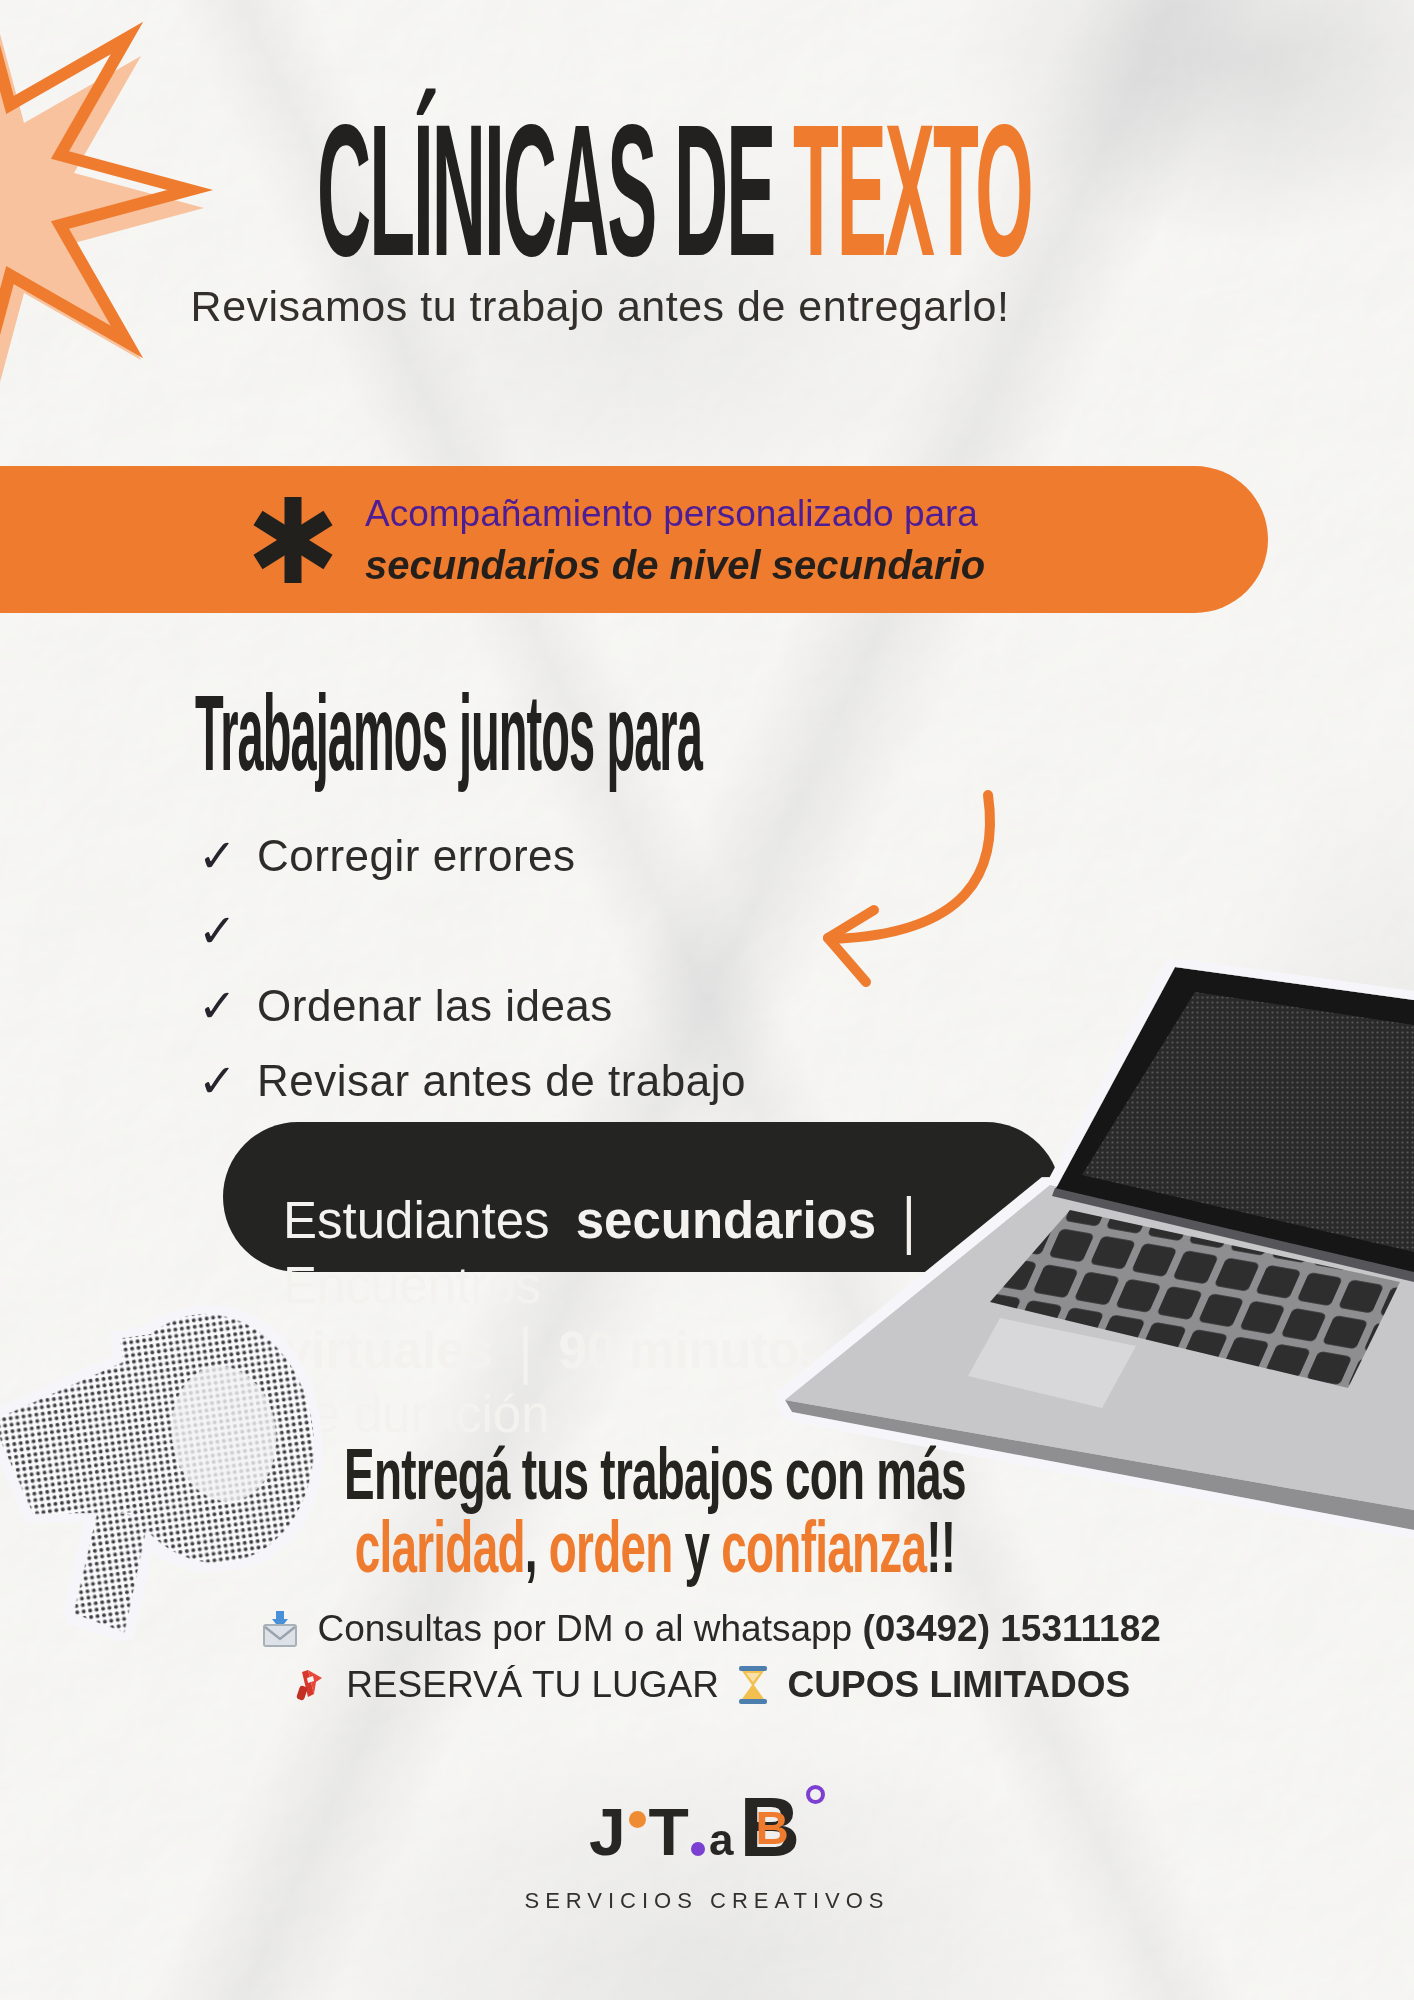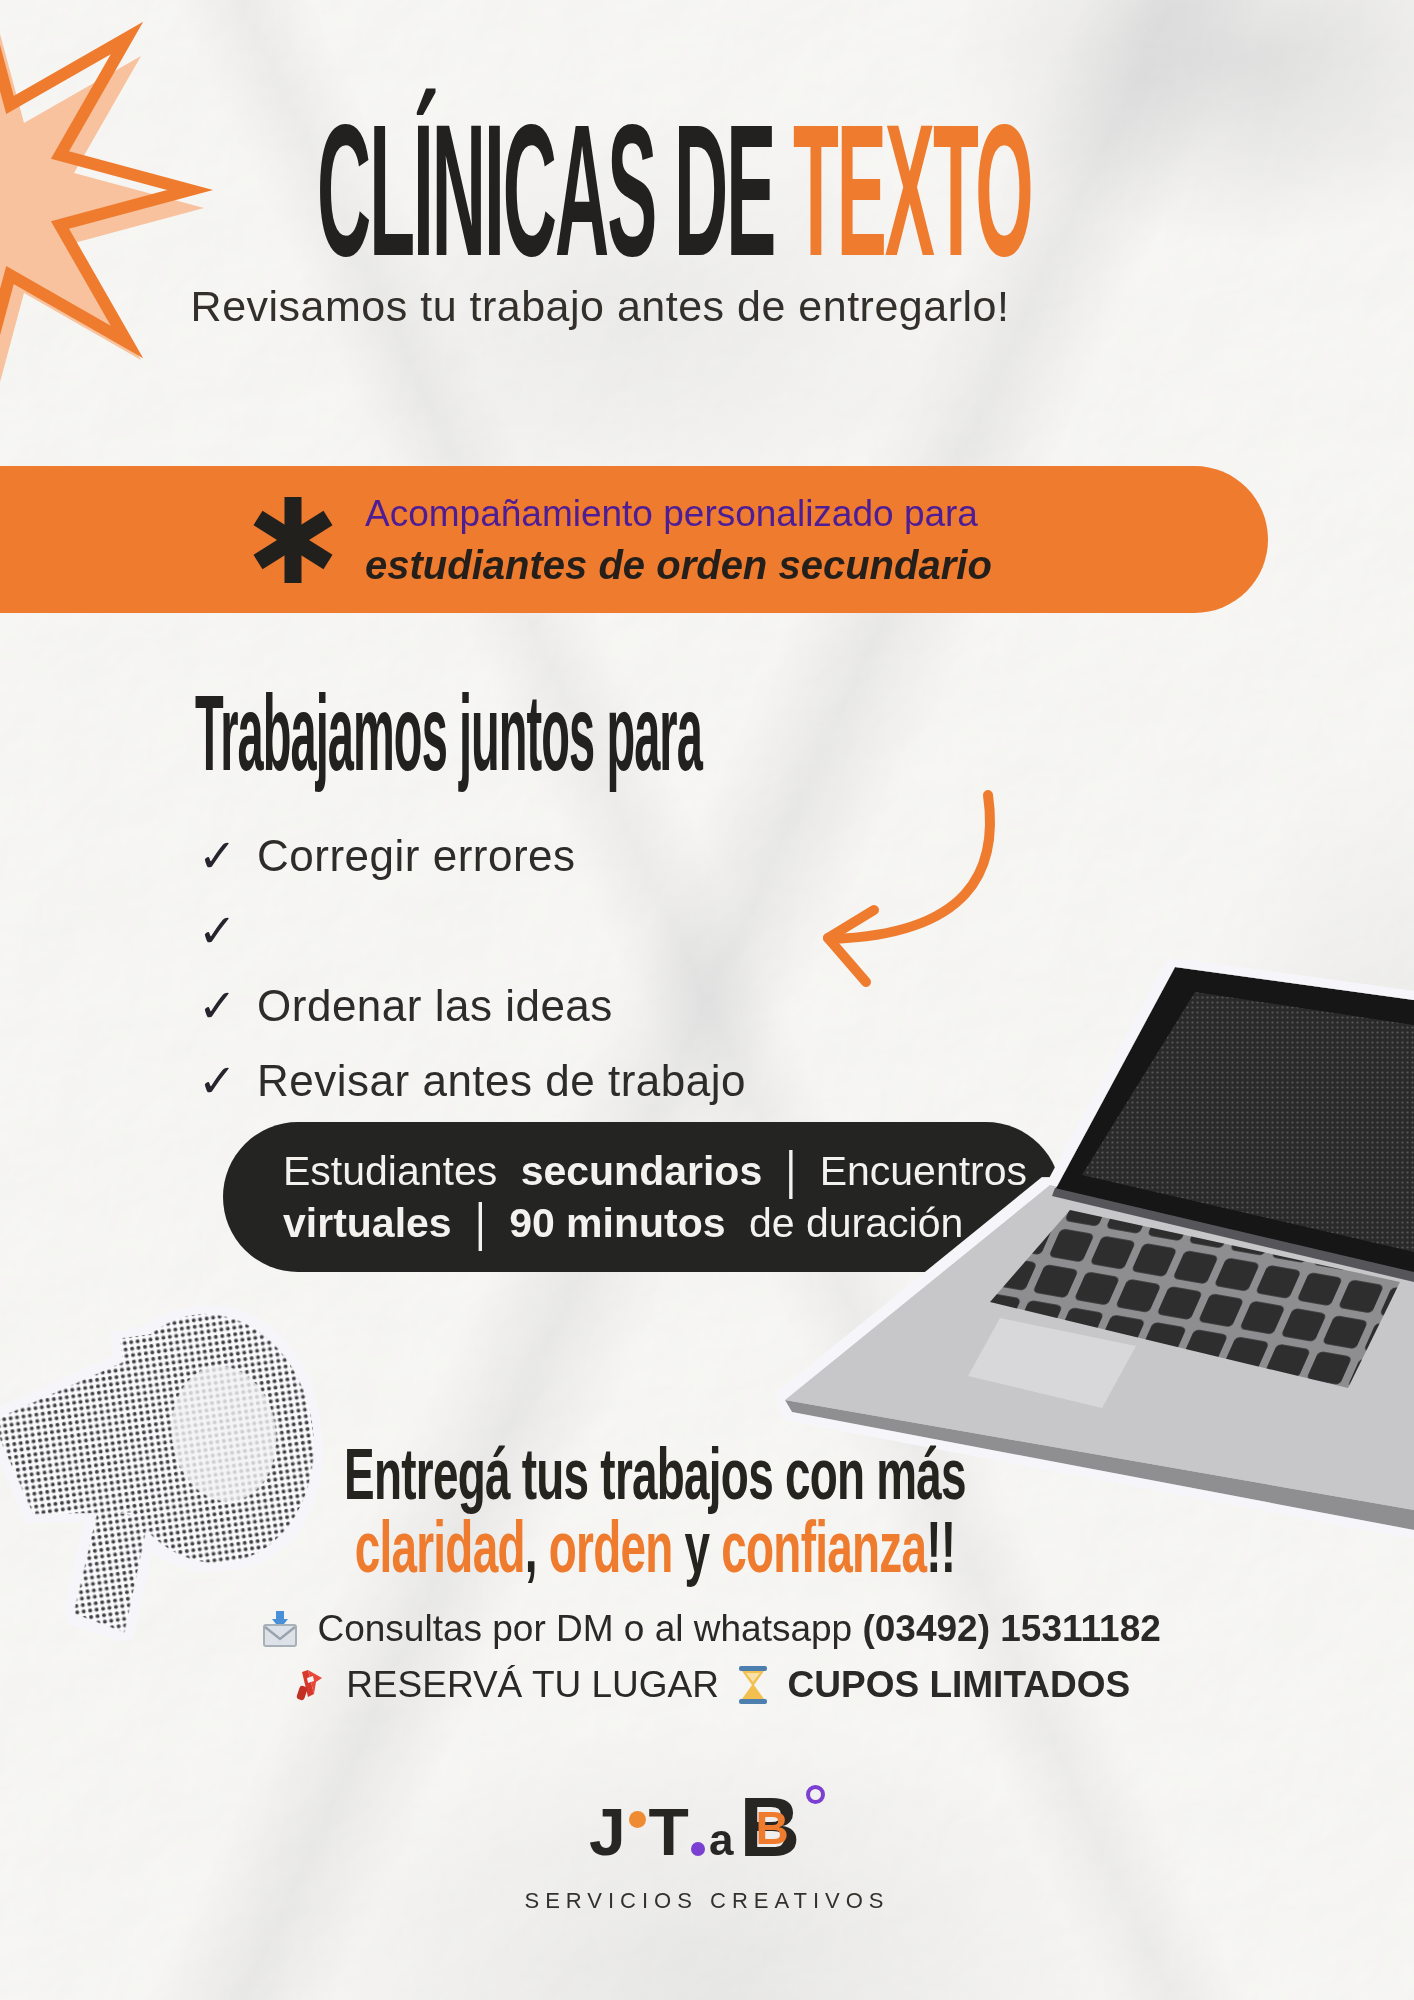--- a/index.html
+++ b/index.html
@@ -54,21 +54,21 @@
   .check-item{height:75px;display:flex;align-items:center;font-size:44px;color:#2e2c29;letter-spacing:.5px;}
   .check-item .tick{font-family:"DejaVu Sans",sans-serif;font-weight:700;font-size:46px;margin-right:20px;color:#26242c;}
 
   .arrow-svg{left:780px;top:770px;}
 
   
   .pill{
     left:223px;top:1122px;width:838px;height:150px;background:#242422;
     border-radius:75px;color:#f4f2ee;z-index:2;
   }
-  .pill-text{padding:23px 0 0 60px;font-size:41px;line-height:1.27;}
+  .pill-text{padding:23px 0 0 60px;font-size:51px;line-height:1.27;margin-top:44px;}
   .pill-text span{display:inline-block;}
   .pill b{font-weight:700;}
   .pill .sep{margin:0 12px;font-weight:400;transform:scaleY(1.25);}
   .pill .sp{margin-right:12px;}
 
   
   .laptop-svg{left:700px;top:930px;z-index:3;}
   .mega-svg{left:-10px;top:1278px;z-index:2;}
 
   
@@ -131,21 +131,21 @@
   <div class="layer banner">
     <svg class="burst" width="86" height="94" viewBox="0 0 86 94" aria-hidden="true">
       <g stroke="#22201D" stroke-width="17" stroke-linecap="butt">
         <line x1="43" y1="4" x2="43" y2="90"></line>
         <line x1="8" y1="25" x2="78" y2="69"></line>
         <line x1="78" y1="25" x2="8" y2="69"></line>
       </g>
     </svg>
     <div class="btext">
       <div class="b1">Acompañamiento personalizado para</div>
-      <div class="b2">estudiantes de orden secundario</div>
+      <div class="b2">secundarios de nivel secundario</div>
     </div>
   </div>
 
   <div class="layer work-heading">Trabajamos juntos para</div>
 
   <div class="layer checklist">
     <div class="check-item">
       <span class="tick">✓</span>
       <span>Corregir errores</span>
     </div>

